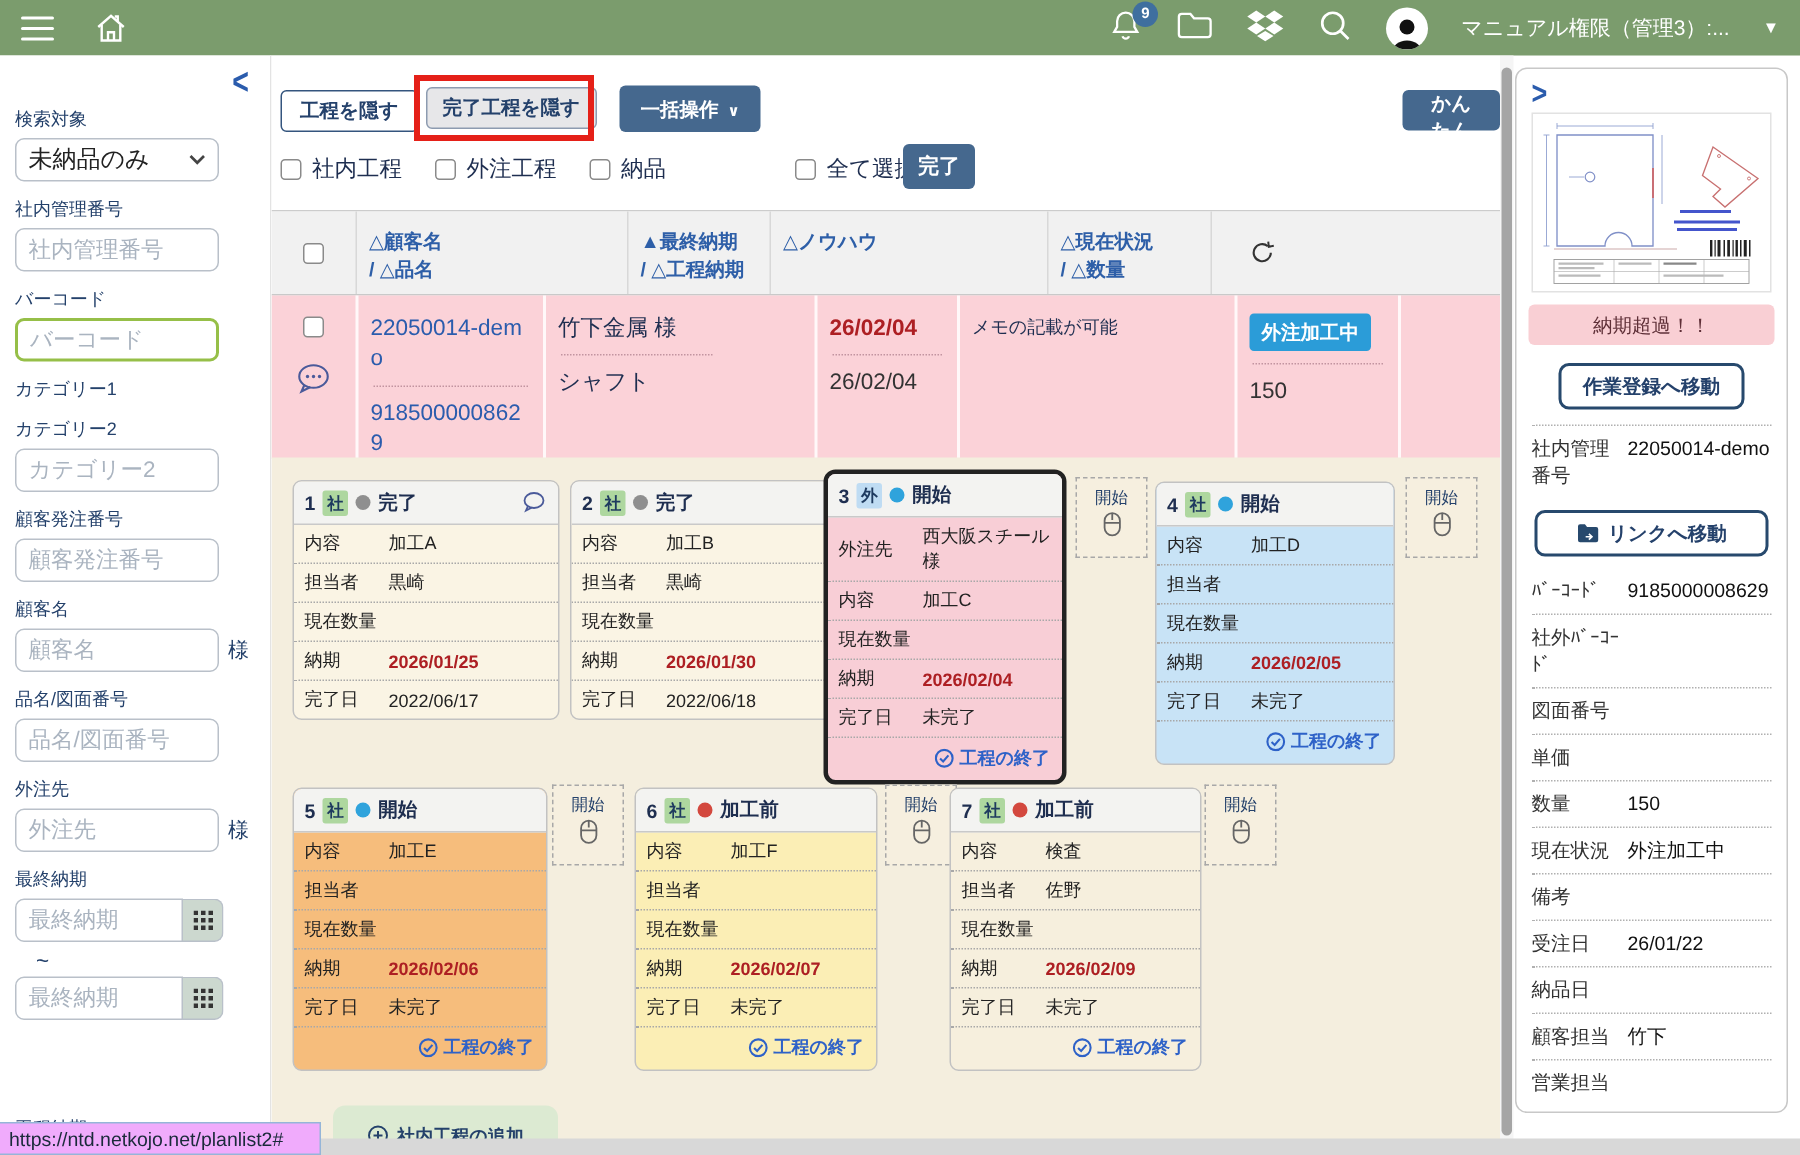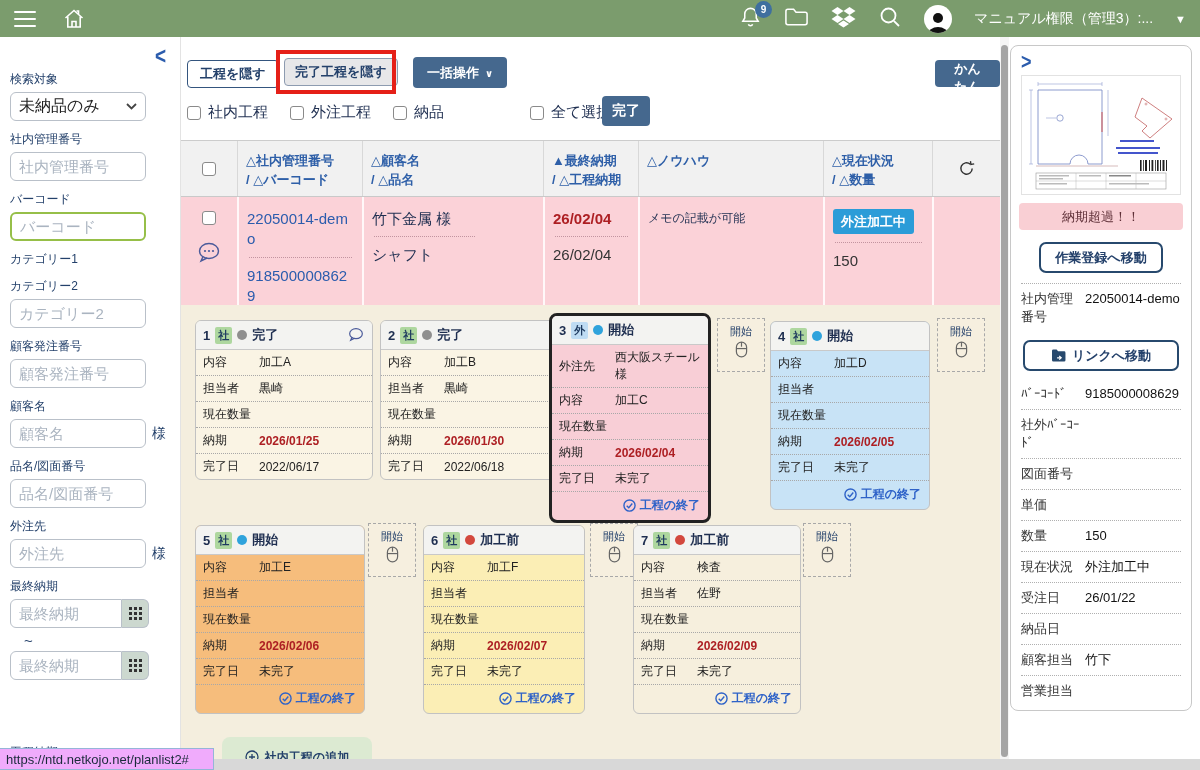--- a/index.html
+++ b/index.html
@@ -276,24 +276,20 @@
             <span>全て選択</span>
           </span>
         <button class="btn btn-slate btn-done">完了</button>
       </div>
     </div>
 
     <div class="ptable">
       <div class="thead">
         <div class="tcell c0">
             <span class="cb" style="margin:0;"></span>
-          </div>
-        <div class="tcell c1">
-            <div>△社内管理番号</div>
-            <div>/ △バーコード</div>
           </div>
         <div class="tcell c2">
             <div>△顧客名</div>
             <div>/ △品名</div>
           </div>
         <div class="tcell c3">
             <div>▲最終納期</div>
             <div>/ △工程納期</div>
           </div>
         <div class="tcell c4">
@@ -723,20 +719,24 @@
         </div>
         <div class="rp-row">
           <span class="rp-lbl">数量</span>
           <span class="rp-val">150</span>
         </div>
         <div class="rp-row">
           <span class="rp-lbl">現在状況</span>
           <span class="rp-val">外注加工中</span>
         </div>
         <div class="rp-row">
+          <span class="rp-lbl">備考</span>
+          <span class="rp-val"></span>
+        </div>
+        <div class="rp-row">
           <span class="rp-lbl">受注日</span>
           <span class="rp-val">26/01/22</span>
         </div>
         <div class="rp-row">
           <span class="rp-lbl">納品日</span>
           <span class="rp-val"></span>
         </div>
         <div class="rp-row">
           <span class="rp-lbl">顧客担当</span>
           <span class="rp-val">竹下</span>

